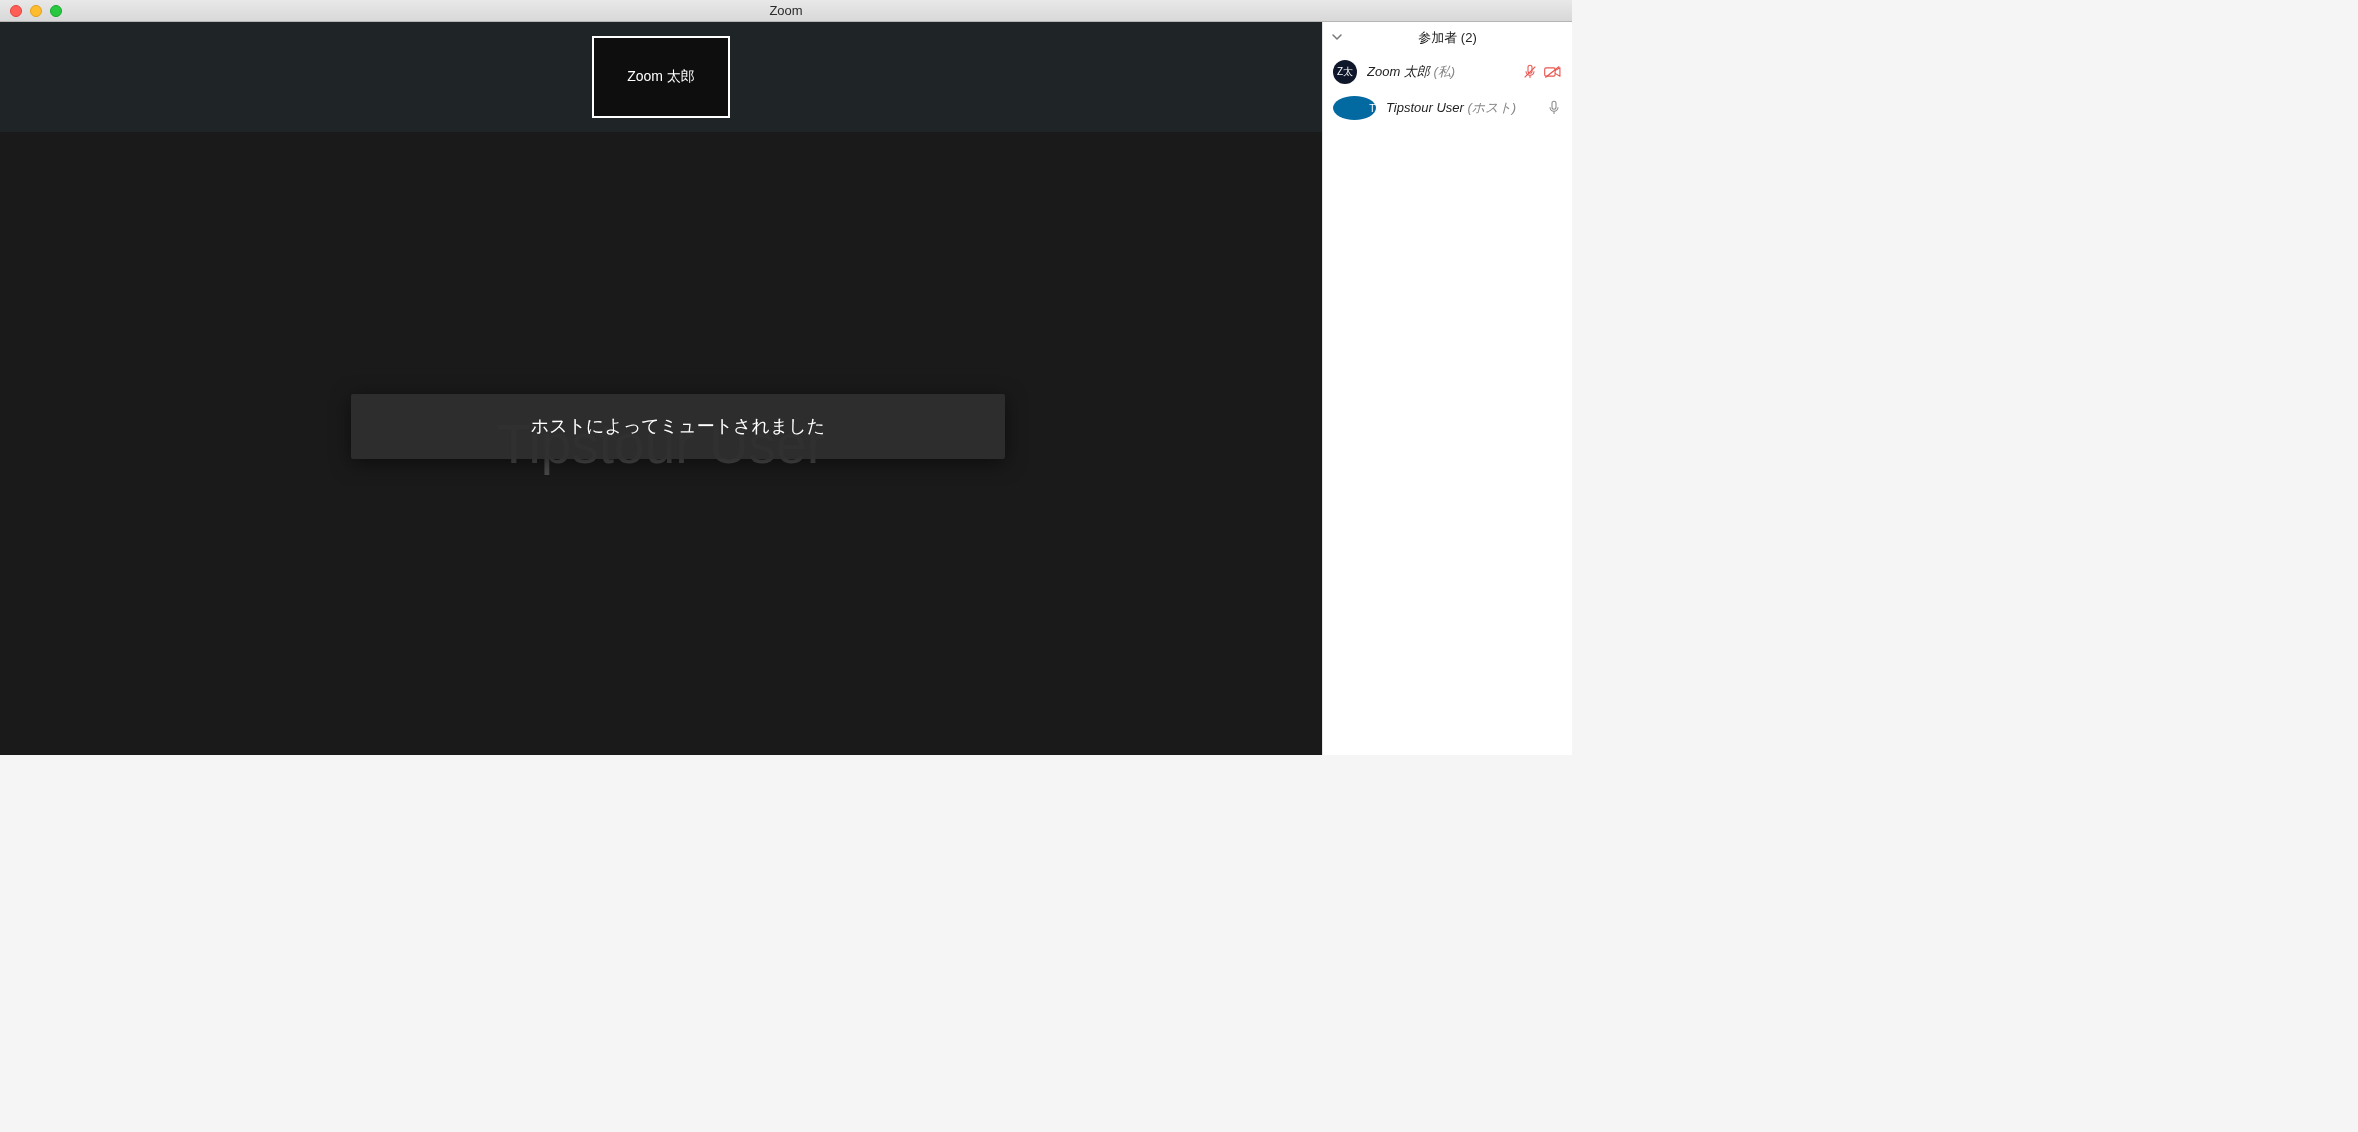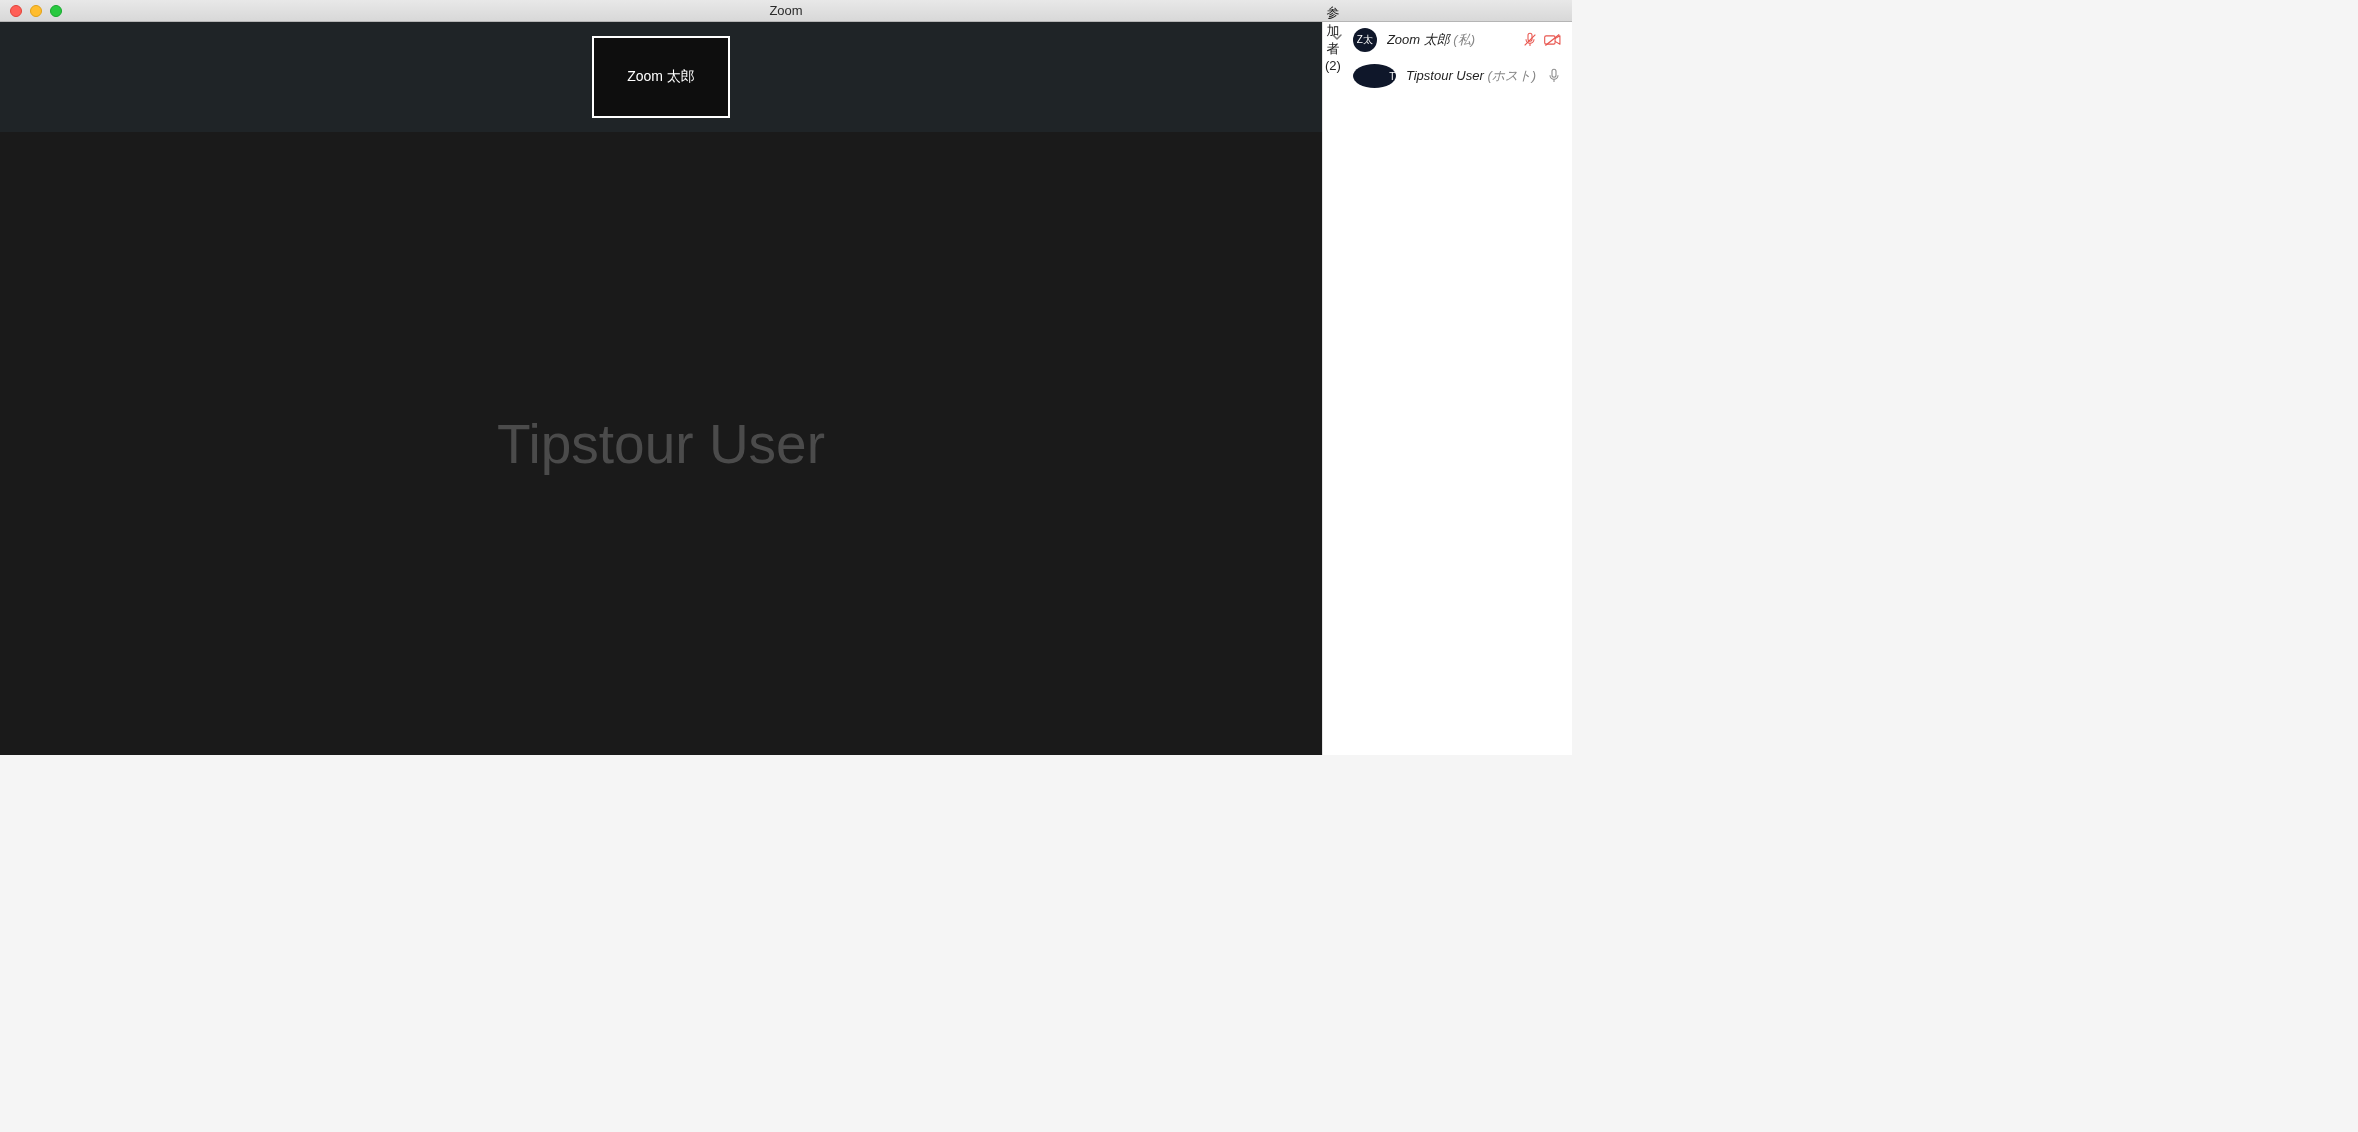--- a/index.html
+++ b/index.html
@@ -103,20 +103,21 @@
       color: #fff;
       font-size: 18px;
       box-shadow: 0 4px 20px rgba(0,0,0,0.5);
       border-radius: 2px;
     }
     .participants-panel {
       width: 250px;
       background: #fff;
       border-left: 1px solid #e5e5e5;
       display: flex;
+      flex-direction: column;
     }
     .panel-header {
       height: 32px;
       display: flex;
       align-items: center;
       position: relative;
       border-bottom: 0;
     }
     .panel-collapse {
       position: absolute;
@@ -140,21 +141,21 @@
       padding: 6px 10px;
       gap: 10px;
     }
     .avatar {
       width: 24px; height: 24px; border-radius: 50%;
       display: flex; align-items: center; justify-content: center;
       color: #fff; font-size: 10px; font-weight: 500;
       flex-shrink: 0;
     }
     .avatar-orange { background: #0f172a; }
-    .avatar-teal { background: #0f172a; padding-left: 43px; }
+    .avatar-teal { background: #0369a1; padding-left: 43px; }
     .p-name {
       flex: 1;
       font-size: 13px;
       color: #222;
       white-space: nowrap;
       overflow: hidden;
       font-style: italic;
     }
     .p-suffix { color: #888; font-size: 13px; }
     .p-icons {
@@ -179,20 +180,23 @@
 
   <div class="content">
     <div class="video-area">
       <div class="self-strip">
         <div class="self-thumb">
           <span>Zoom 太郎</span>
         </div>
       </div>
       <div class="main-video">
         <div class="main-video-name">Tipstour User</div>
+        <div class="toast">
+          <span>ホストによってミュートされました</span>
+        </div>
       </div>
     </div>
 
     <div class="participants-panel">
       <div class="panel-header">
         <span class="panel-collapse">
           <svg width="12" height="12" viewBox="0 0 12 12">
               <path d="M2 4 L6 8 L10 4" stroke="#777" stroke-width="1.5" fill="none" stroke-linecap="round" stroke-linejoin="round"></path>
             </svg>
         </span>

